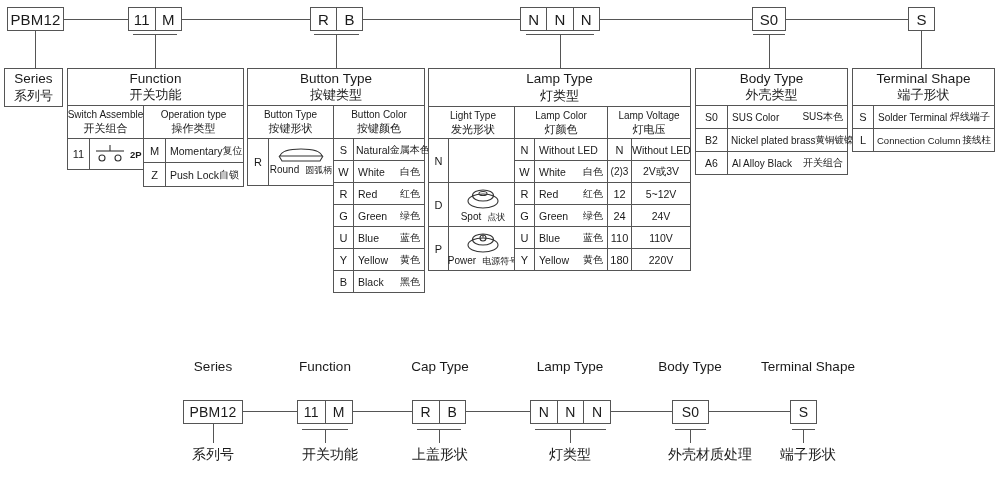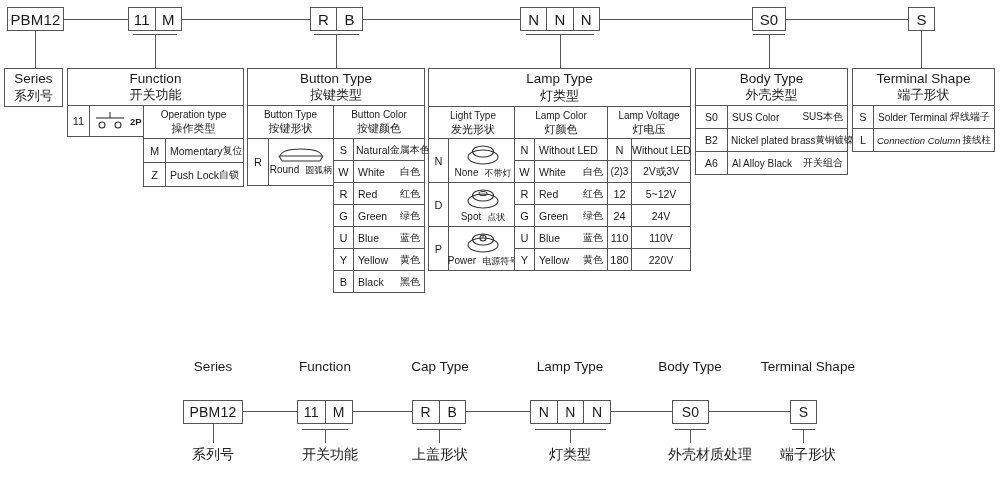--- a/index.html
+++ b/index.html
@@ -99,20 +99,24 @@
   <div class="hdr" style="left:4px;top:68px;width:59px;height:39px;">
     <div class="hdr-en">Series</div>
     <div class="hdr-zh">系列号</div>
   </div>
 
   <div class="hdr" style="left:67px;top:68px;width:177px;height:38px;">
     <div class="hdr-en">Function</div>
     <div class="hdr-zh">开关功能</div>
   </div>
   <div class="col" style="left:67px;top:105px;width:77px;">
+    <div class="cell subhdr" style="height:34px;">
+      <div class="sub-en">Switch Assemble</div>
+      <div class="sub-zh">开关组合</div>
+    </div>
     <div class="cell row2" style="height:32px;">
       <span class="code" style="width:22px;">11</span>
       <span class="lbl" style="justify-content:flex-start;gap:1px;padding:0 2px;font-weight:bold;">
         <svg class="icon-svg" width="36" height="24" viewBox="0 0 36 24">
           <line x1="18" y1="3" x2="18" y2="9"></line>
           <line x1="4" y1="9" x2="32" y2="9"></line>
           <circle cx="10" cy="16" r="3"></circle>
           <circle cx="26" cy="16" r="3"></circle>
         </svg>
         <span class="pole">2P</span>
@@ -224,30 +228,20 @@
     <div class="hdr-en">Lamp Type</div>
     <div class="hdr-zh">灯类型</div>
   </div>
   <div class="col" style="left:428px;top:106px;width:90px;">
     <div class="cell subhdr" style="height:33px;">
       <div class="sub-en">Light Type</div>
       <div class="sub-zh">发光形状</div>
     </div>
     <div class="cell row2" style="height:45px;">
       <span class="code" style="width:20px;">N</span>
-      <span class="col-lbl">
-        <svg class="icon-svg" width="38" height="26" viewBox="0 0 38 26">
-          <ellipse cx="19" cy="16" rx="15" ry="7"></ellipse>
-          <ellipse cx="19" cy="10.5" rx="10.5" ry="5.5"></ellipse>
-        </svg>
-        <span class="txt">
-          <span class="en">None</span>
-          <span class="zh">不带灯</span>
-        </span>
-      </span>
     </div>
     <div class="cell row2" style="height:45px;">
       <span class="code" style="width:20px;">D</span>
       <span class="col-lbl">
         <svg class="icon-svg" width="38" height="26" viewBox="0 0 38 26">
           <ellipse cx="19" cy="16" rx="15" ry="7"></ellipse>
           <ellipse cx="19" cy="10.5" rx="10.5" ry="5.5"></ellipse>
           <ellipse cx="19" cy="8.5" rx="4" ry="2"></ellipse>
         </svg>
         <span class="txt">
@@ -387,21 +381,21 @@
     <div class="cell row2" style="height:24px;">
       <span class="code" style="width:21px;">S</span>
       <span class="lbl">
         <span class="en" style="font-size:10px;">Solder Terminal</span>
         <span class="zh">焊线端子</span>
       </span>
     </div>
     <div class="cell row2" style="height:24px;">
       <span class="code" style="width:21px;">L</span>
       <span class="lbl" style="padding:0 3px;">
-        <span class="en" style="font-size:9.5px;font-style:italic;">Connection Column</span>
+        <span class="en" style="font-size:9.5px;">Connection Column</span>
         <span class="zh" style="font-size:9.5px;">接线柱</span>
       </span>
     </div>
   </div>
 
   <div class="blabel-en" style="left:213px;top:359px;">Series</div>
   <div class="blabel-en" style="left:325px;top:359px;">Function</div>
   <div class="blabel-en" style="left:440px;top:359px;">Cap Type</div>
   <div class="blabel-en" style="left:570px;top:359px;">Lamp Type</div>
   <div class="blabel-en" style="left:690px;top:359px;">Body Type</div>

